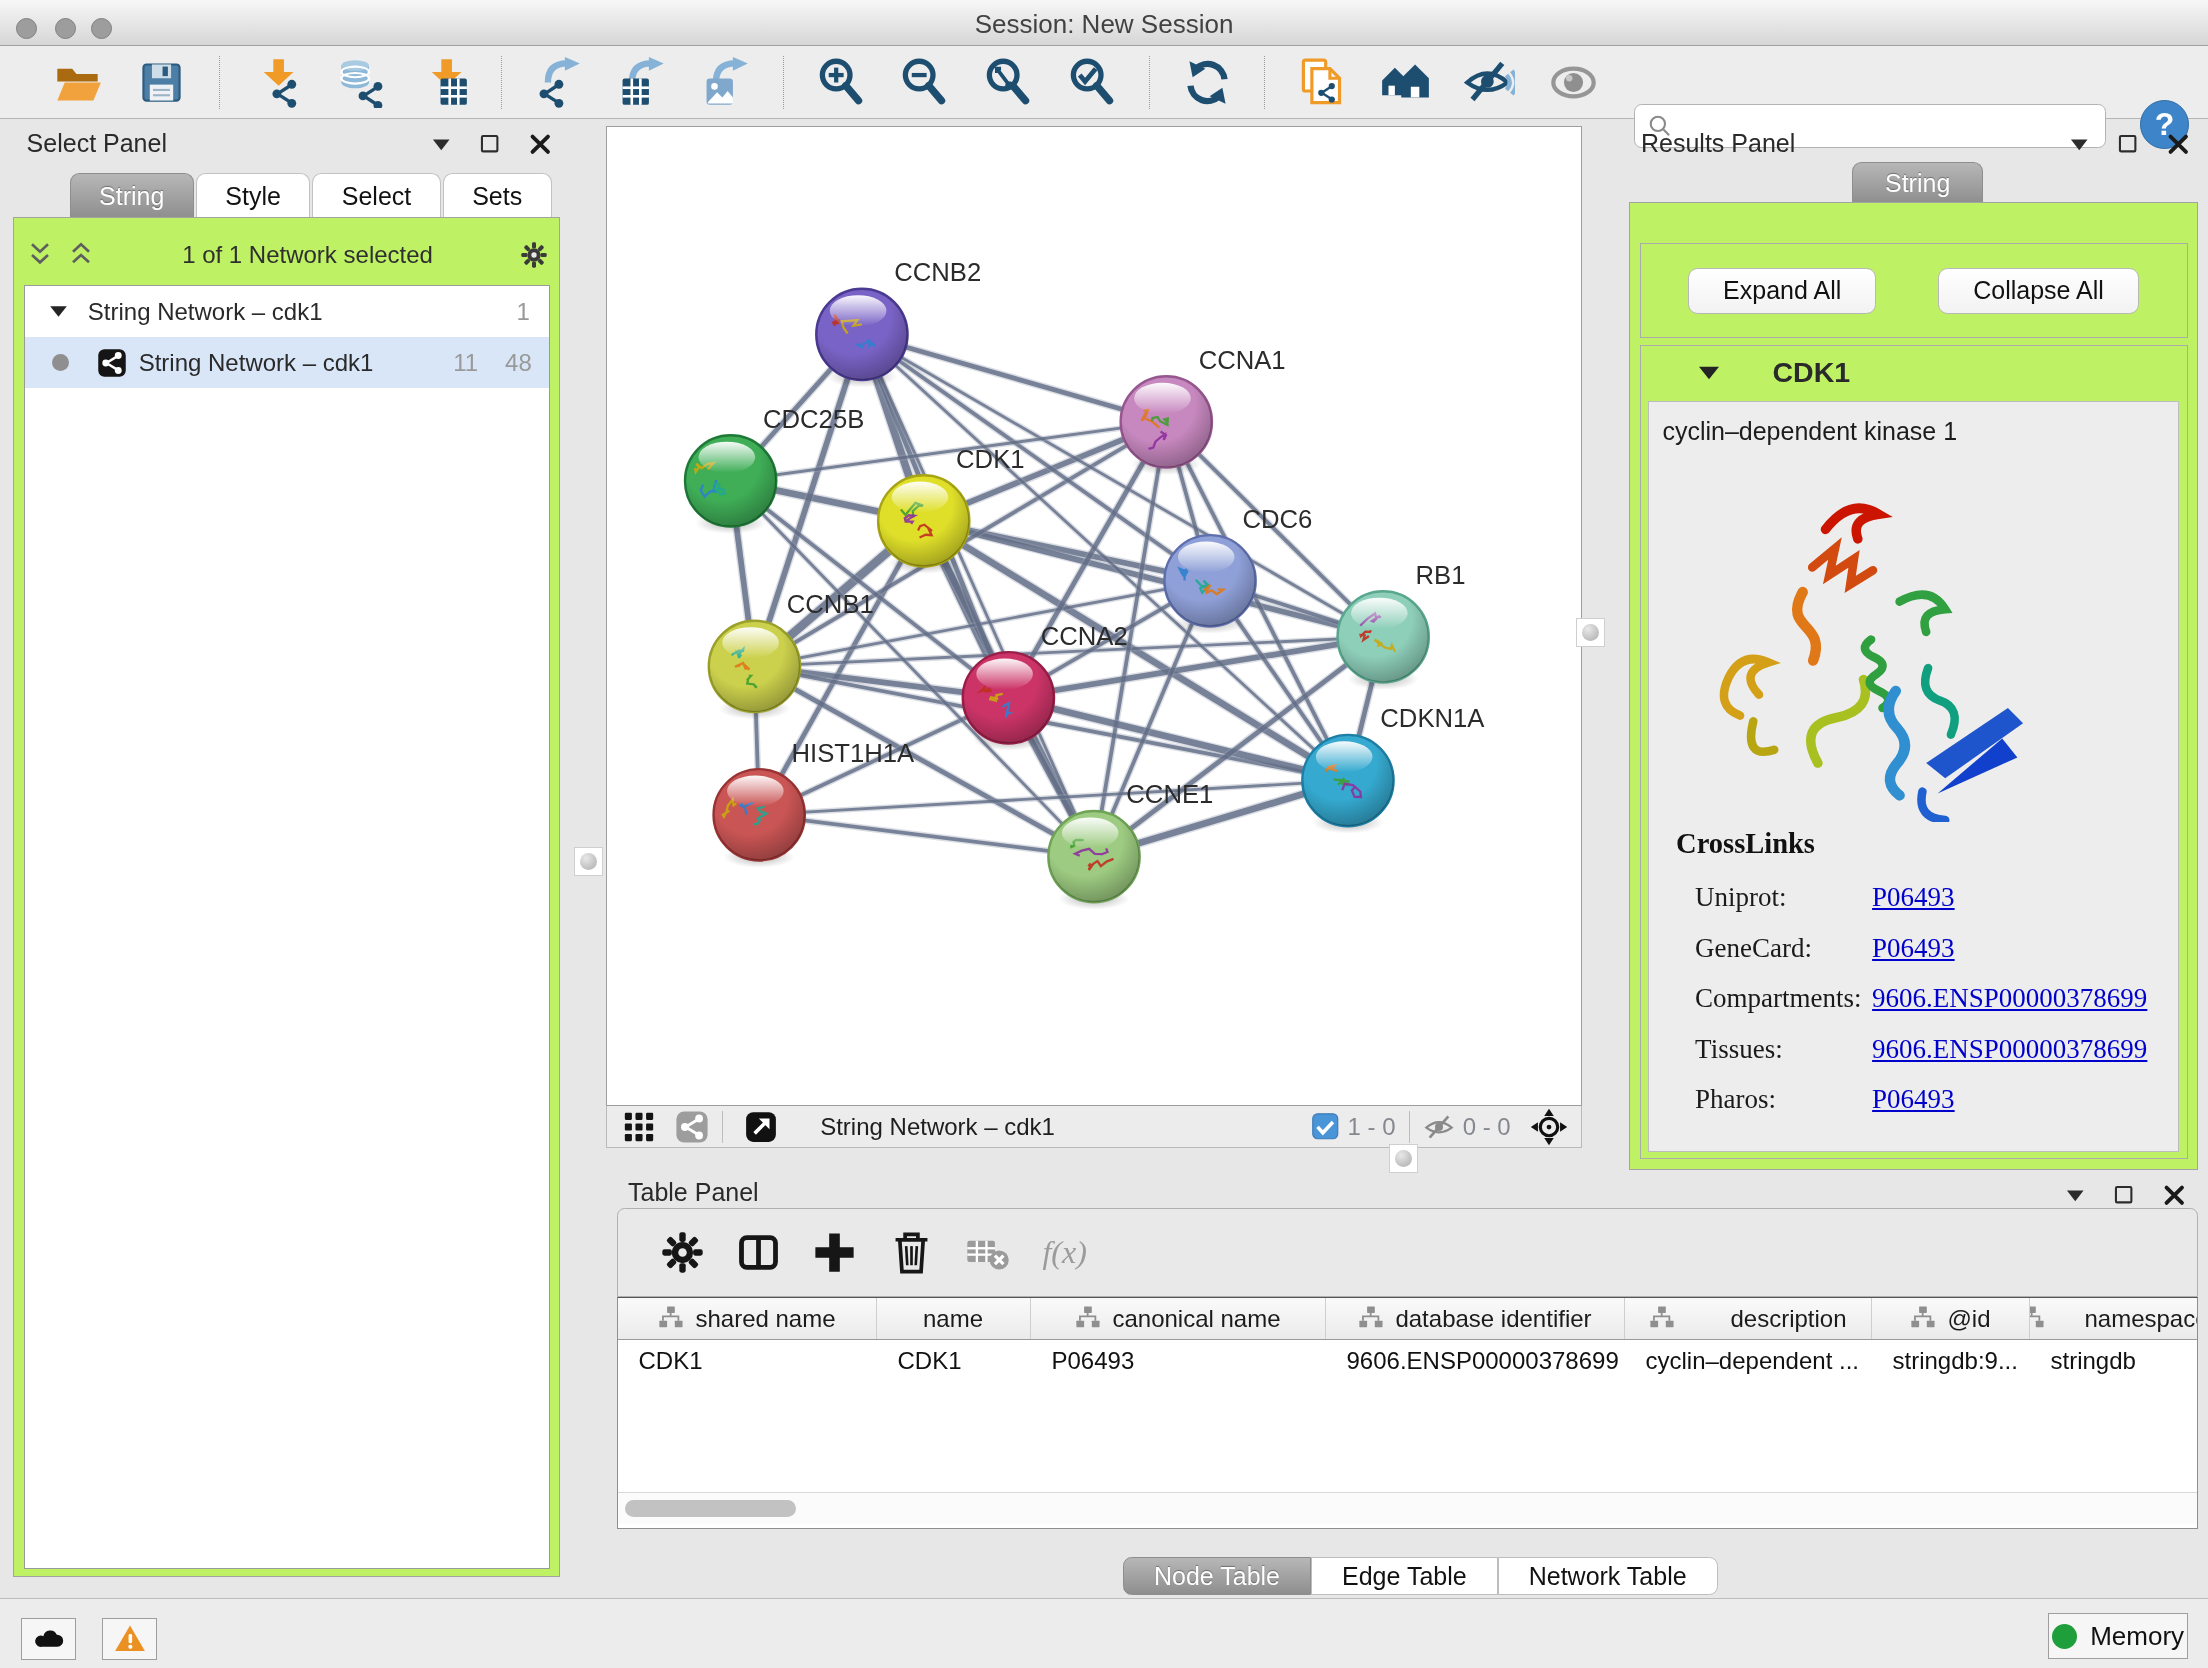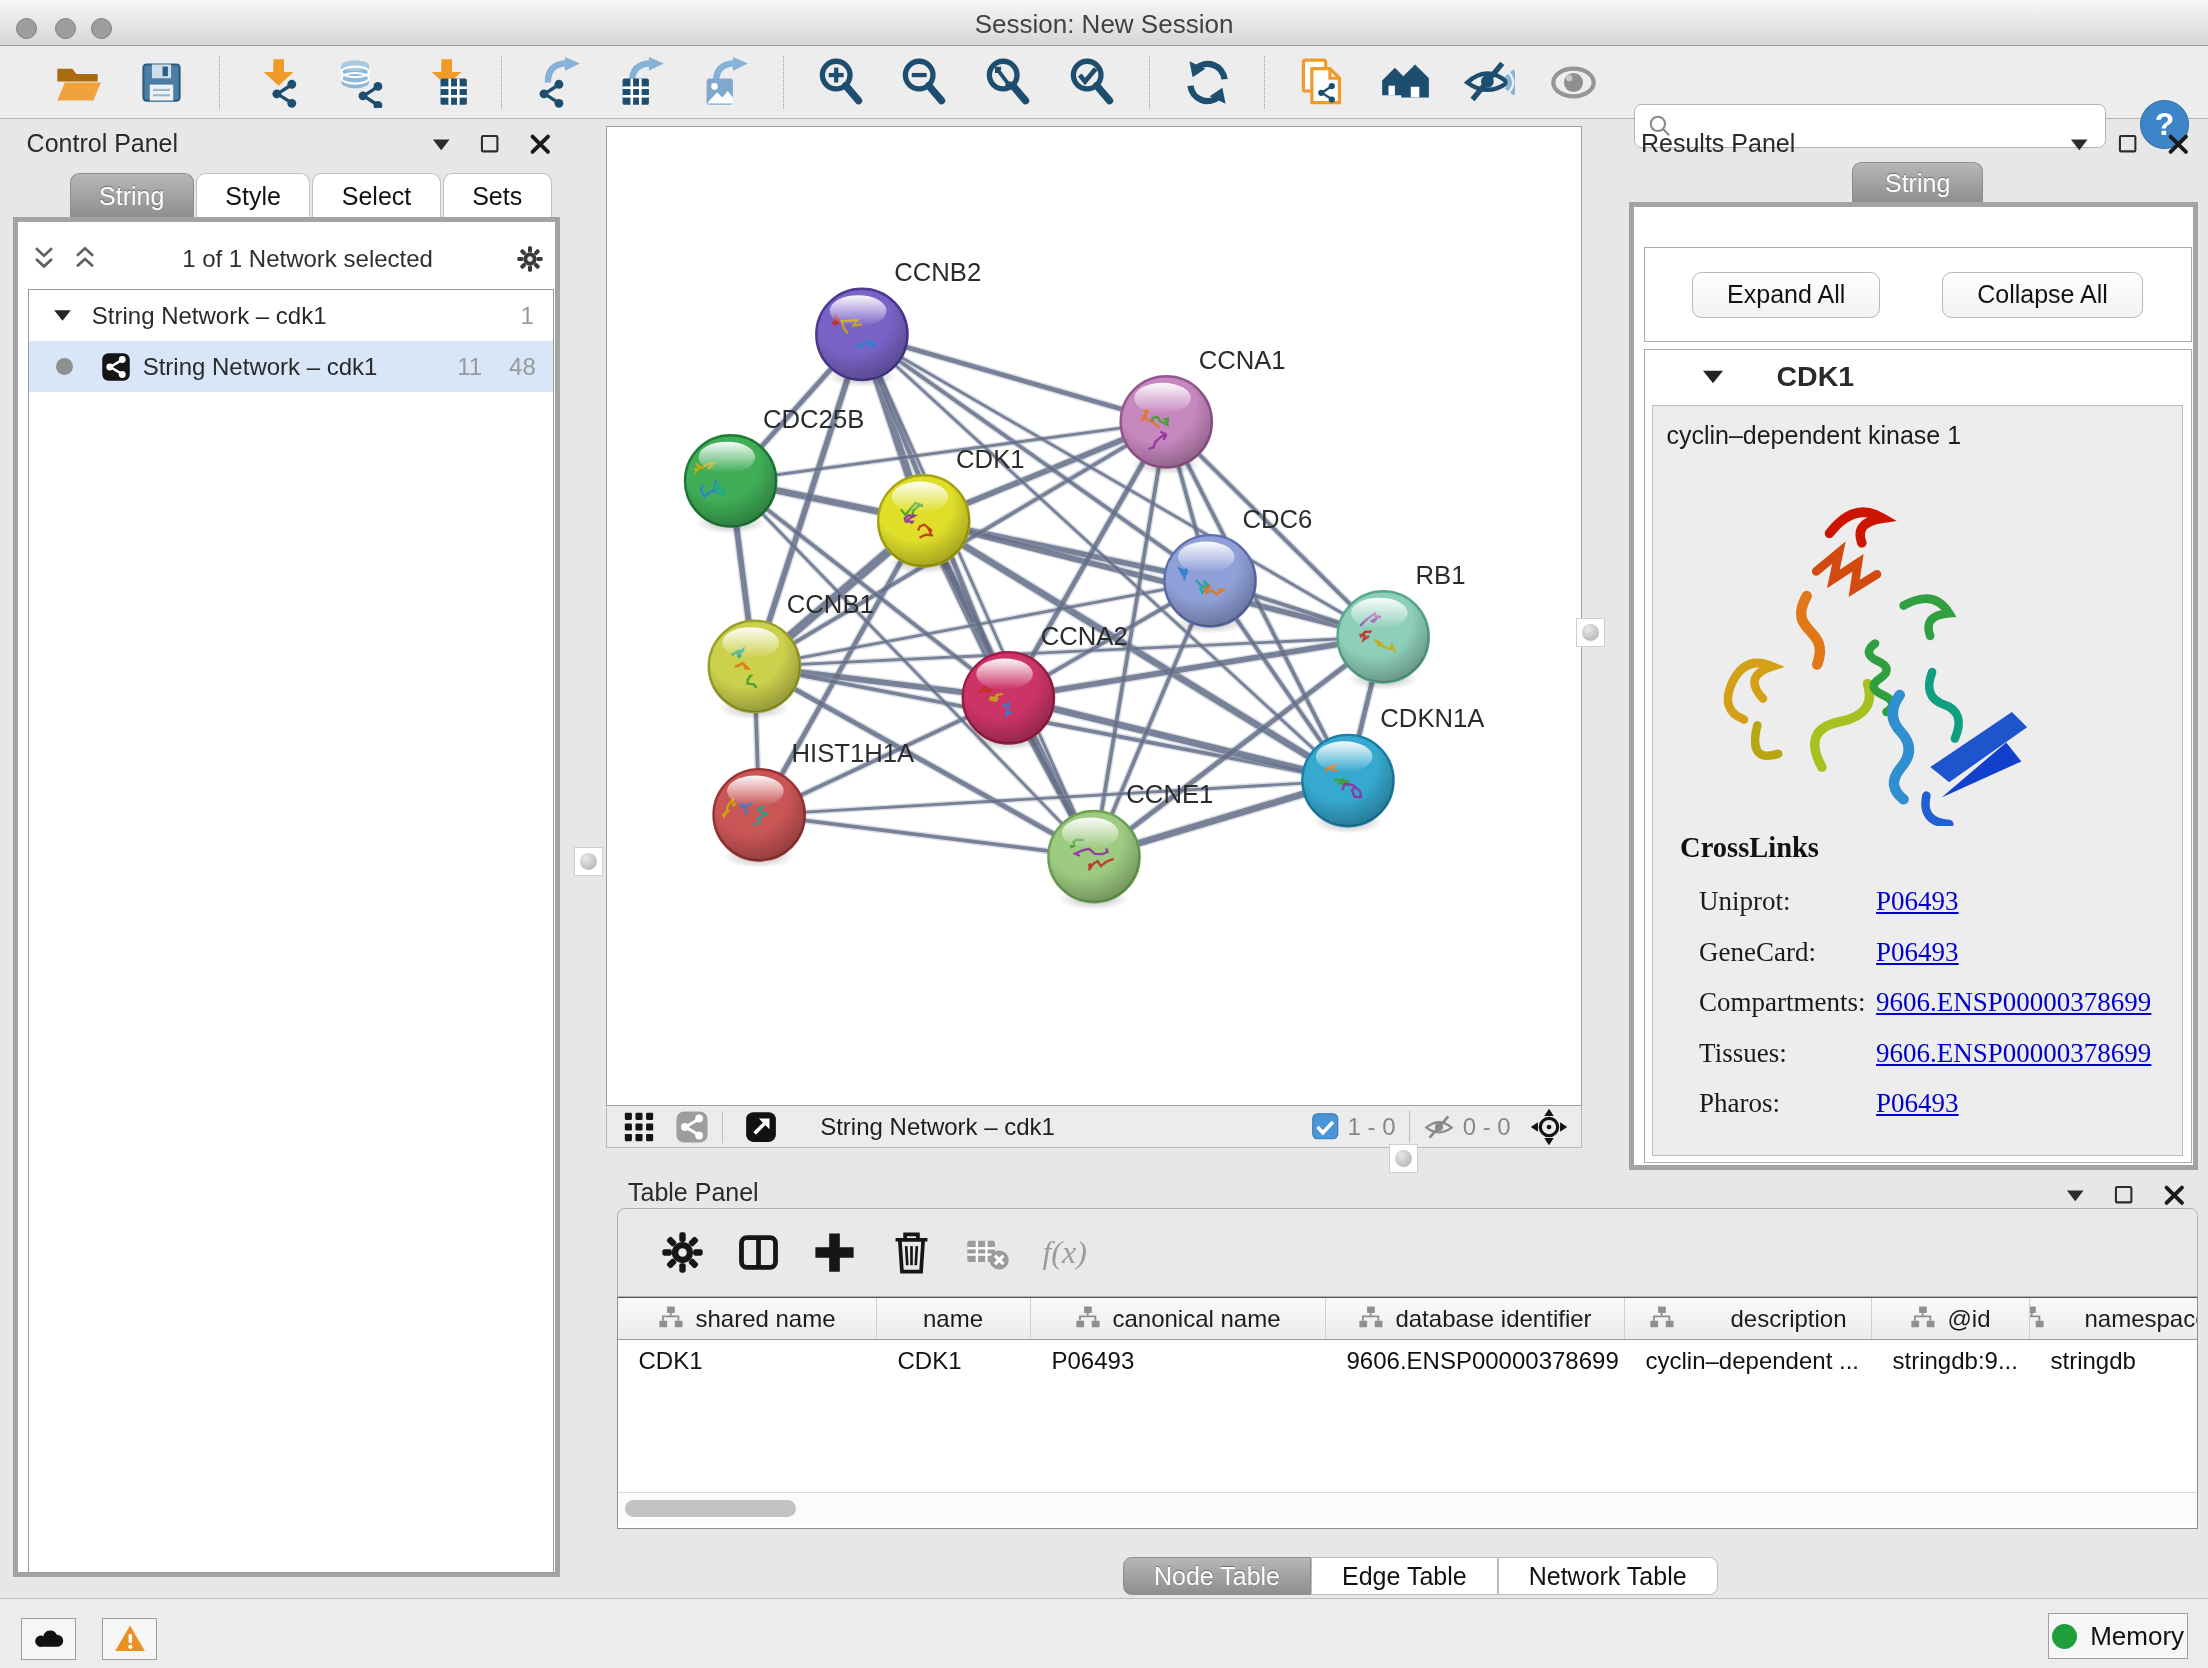--- a/index.html
+++ b/index.html
@@ -20,21 +20,21 @@
   .tb-sep { width:0; height:53px; border-left:1.9px dotted #9b9b9b; margin:0 15px; }
   .search-wrap { position:absolute; left:1634px; top:58px; width:472px; height:44px; background:#fff; border:1px solid #b3b3b3; border-radius:7.6px; display:flex; align-items:center; padding-left:11.4px; }
   .search-wrap svg { width:28.5px; height:28.5px; }
   .search-input { border:none; outline:none; flex:1; font-size:23px; height:38px; background:transparent; }
   .help-btn { position:absolute; left:2140px; top:54px; width:49px; height:49px; border-radius:50%; background:#3d85c8; border:1.9px solid #2d6ba6; color:#fff; font-size:32px; font-weight:bold; display:flex; align-items:center; justify-content:center; }
 
   
   .panel-title { font-size:25px; color:#2a2a2a; }
   .panel-controls { position:absolute; display:flex; align-items:center; gap:21px; }
   .panel-controls svg { width:28.5px; height:28.5px; }
-  .gray-box { background:#ffffff; border:5px solid #a3a3a3; }
+  .gray-box { background:#bef264; border:1px solid #a3a3a3; }
 
   
   .control-panel { left:7.6px; top:124px; width:558px; height:1457px; }
   .cp-title { position:absolute; left:19px; top:4.8px; }
   .tabs-row { position:absolute; left:62px; top:49px; display:flex; }
   .tab { height:45px; padding:0 28.5px; display:flex; align-items:center; justify-content:center; font-size:25px; background:#fff; border:1px solid #c2c2c2; border-bottom:none; border-radius:9.5px 9.5px 0 0; margin-right:1.9px; color:#111; }
   .tab.active { background:linear-gradient(#b7b7b7,#8e8e8e); color:#fff; text-shadow:0 -1px 1px rgba(0,0,0,.35); border-color:#8e8e8e; }
   .cp-body { position:absolute; left:5.7px; top:93px; width:547px; height:1360px; }
   .cp-header { position:absolute; left:9.5px; top:14.3px; right:9.5px; height:46px; display:flex; align-items:center; }
   .cp-header svg { width:32px; height:32px; }
@@ -326,21 +326,21 @@
     <svg viewBox="0 0 48 48">
         <circle cx="20" cy="20" r="12" fill="none" stroke="#8a8a8a" stroke-width="3.5"></circle>
         <line x1="29" y1="29" x2="39" y2="39" stroke="#8a8a8a" stroke-width="3.5"></line>
       </svg>
     <input class="search-input" placeholder="" style="">
   </div>
   <div class="help-btn">?</div>
 </div>
 
 <div class="abs control-panel">
-  <div class="cp-title panel-title">Control Panel</div>
+  <div class="cp-title panel-title">Select Panel</div>
   <div class="panel-controls" style="right:11.4px; top:5.7px">
       <svg viewBox="0 0 48 48">
         <path d="M10 16h28L24 34z" fill="#2c2c2c"></path>
       </svg>
       <svg viewBox="0 0 48 48">
         <rect x="10" y="10" width="26" height="26" rx="2" fill="none" stroke="#2c2c2c" stroke-width="3.5"></rect>
       </svg>
       <svg viewBox="0 0 48 48">
         <path d="M11 11L37 37M37 11L11 37" stroke="#1a1a1a" stroke-width="6.5" stroke-linecap="round"></path>
       </svg>

